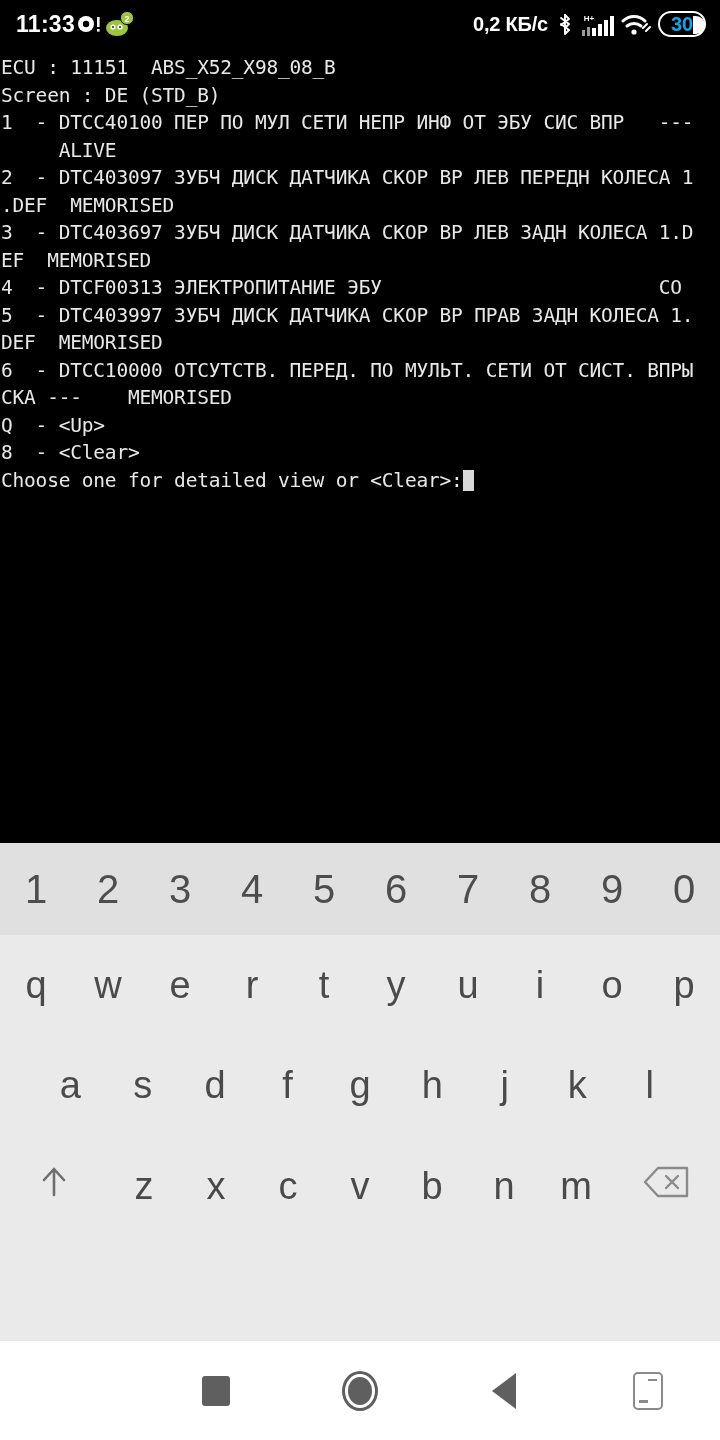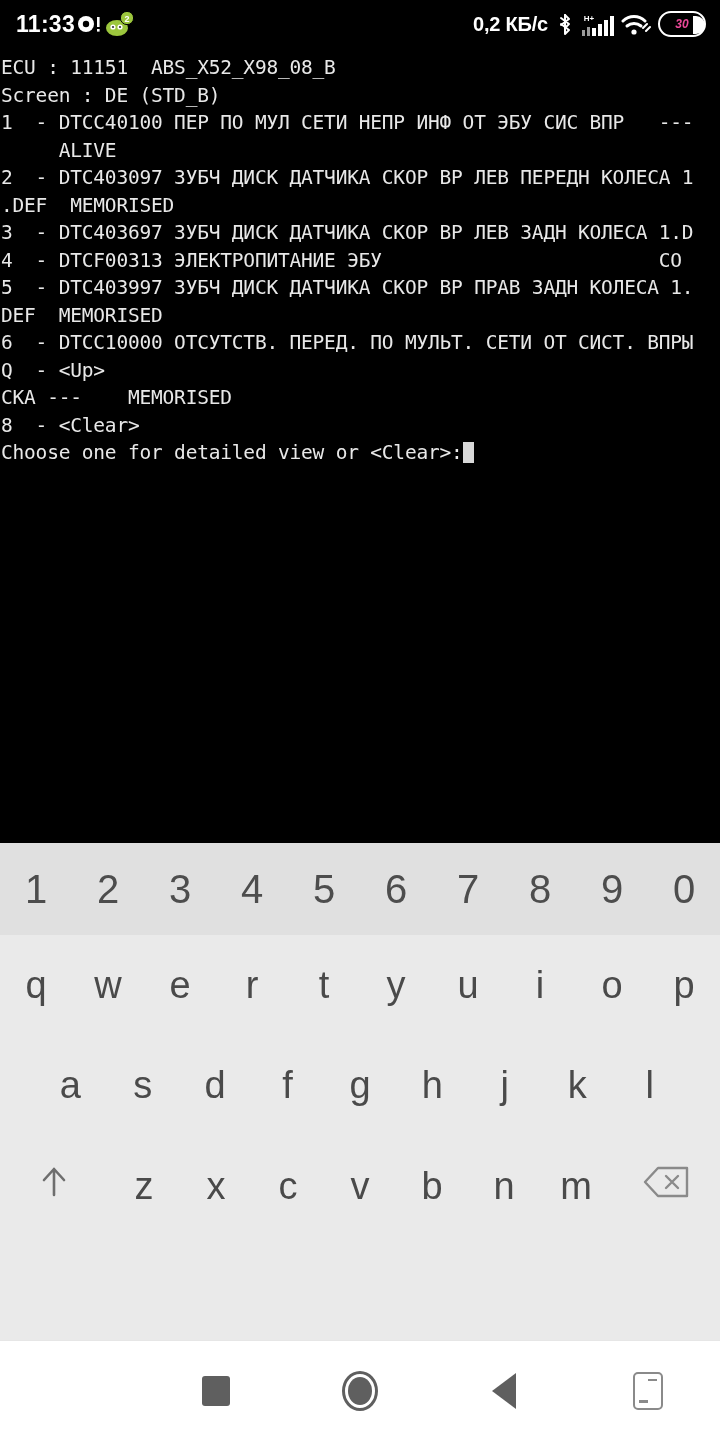--- a/index.html
+++ b/index.html
@@ -31,21 +31,21 @@
   .icon-sig  { width:30px; height:25px; display:block; position:relative; }
   .icon-wifi { width:28px; height:24px; display:block; }
   .batt {
     width:48px; height:26px; border:2.4px solid #fff; border-radius:13px;
     position:relative; display:flex; align-items:center; justify-content:center;
   }
   .batt:after {
     content:""; position:absolute; right:-1px; top:3px; width:12px; height:18px;
     background:#fff; border-radius:0 9px 9px 0;
   }
-  .batt span { color:#ec4899; font-size:12px; font-weight:bold; position:relative; z-index:2;font-style:italic; }
+  .batt span { color:#0ea5e9; font-size:20px; font-weight:bold; position:relative; z-index:2; }
 
   
   .terminal {
     position:absolute; top:48px; left:0; width:720px; height:795px;
     background:#000; overflow:hidden; padding:6px 0 8px 0;
   }
   .term-line {
     color:#e8e8e8;
     font-family:"DejaVu Sans Mono", monospace;
     font-size:19.5px;
@@ -176,26 +176,27 @@
   </div>
 
   <div class="terminal">
     <div class="term-line">ECU : 11151  ABS_X52_X98_08_B</div>
     <div class="term-line">Screen : DE (STD_B)</div>
     <div class="term-line">1  - DTCC40100 ПЕР ПО МУЛ СЕТИ НЕПР ИНФ ОТ ЭБУ СИС ВПР   ---</div>
     <div class="term-line">     ALIVE</div>
     <div class="term-line">2  - DTC403097 ЗУБЧ ДИСК ДАТЧИКА СКОР ВР ЛЕВ ПЕРЕДН КОЛЕСА 1</div>
     <div class="term-line">.DEF  MEMORISED</div>
     <div class="term-line">3  - DTC403697 ЗУБЧ ДИСК ДАТЧИКА СКОР ВР ЛЕВ ЗАДН КОЛЕСА 1.D</div>
+    <div class="term-line">EF  MEMORISED</div>
     <div class="term-line">4  - DTCF00313 ЭЛЕКТРОПИТАНИЕ ЭБУ                        CO</div>
     <div class="term-line">5  - DTC403997 ЗУБЧ ДИСК ДАТЧИКА СКОР ВР ПРАВ ЗАДН КОЛЕСА 1.</div>
     <div class="term-line">DEF  MEMORISED</div>
     <div class="term-line">6  - DTCC10000 ОТСУТСТВ. ПЕРЕД. ПО МУЛЬТ. СЕТИ ОТ СИСТ. ВПРЫ</div>
+    <div class="term-line">СКА ---    MEMORISED</div>
     <div class="term-line">Q  - &lt;Up&gt;</div>
-    <div class="term-line">СКА ---    MEMORISED</div>
     <div class="term-line">8  - &lt;Clear&gt;</div>
     <div class="term-line cursor-line"><span>Choose one for detailed view or &lt;Clear&gt;:</span><span class="caret"></span></div>
   </div>
 
   <div class="keyboard">
 
     <div class="krow numrow">
       <div class="key">1</div>
       <div class="key">2</div>
       <div class="key">3</div>

